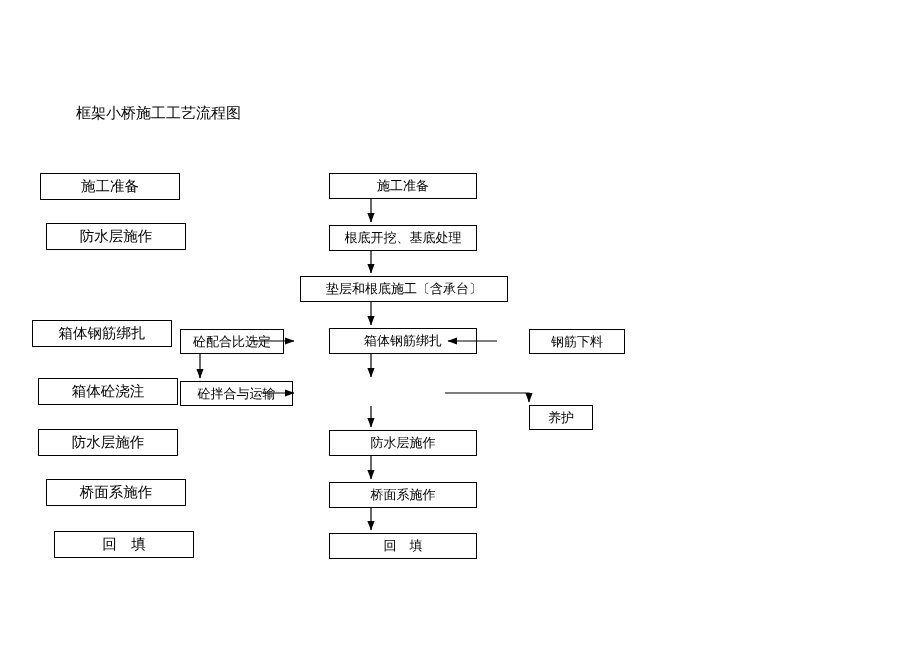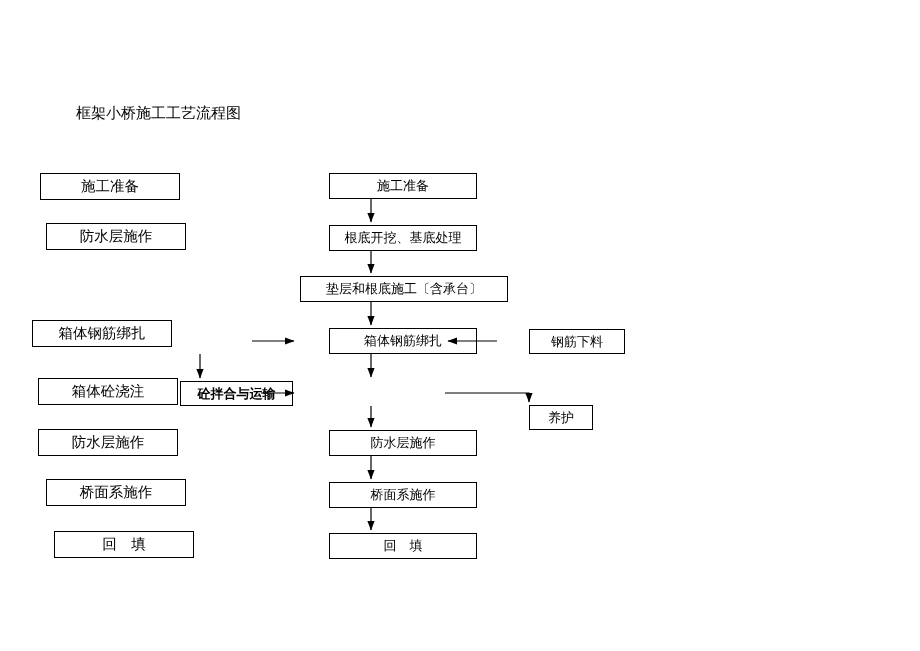--- a/index.html
+++ b/index.html
@@ -116,21 +116,24 @@
   <div class="node big" style="left:6px;top:429px;width:140px;height:27px;">
       <span>防水层施作</span>
     </div>
   <div class="node big" style="left:14px;top:479px;width:140px;height:27px;">
       <span>桥面系施作</span>
     </div>
   <div class="node big" style="left:22px;top:531px;width:140px;height:27px;">
       <span>回　填</span>
     </div>
 
-  <div class="node" style="left:148px;top:381px;width:113px;height:25px;font-weight:bold;">
+  <div class="node" style="left:148px;top:329px;width:104px;height:25px;">
+      <span>砼配合比选定</span>
+    </div>
+  <div class="node" style="left:148px;top:381px;width:113px;height:25px;">
       <span>砼拌合与运输</span>
     </div>
 
   <div class="node" style="left:297px;top:173px;width:148px;height:26px;">
       <span>施工准备</span>
     </div>
   <div class="node" style="left:297px;top:225px;width:148px;height:26px;">
       <span>根底开挖、基底处理</span>
     </div>
   <div class="node" style="left:268px;top:276px;width:208px;height:26px;">

